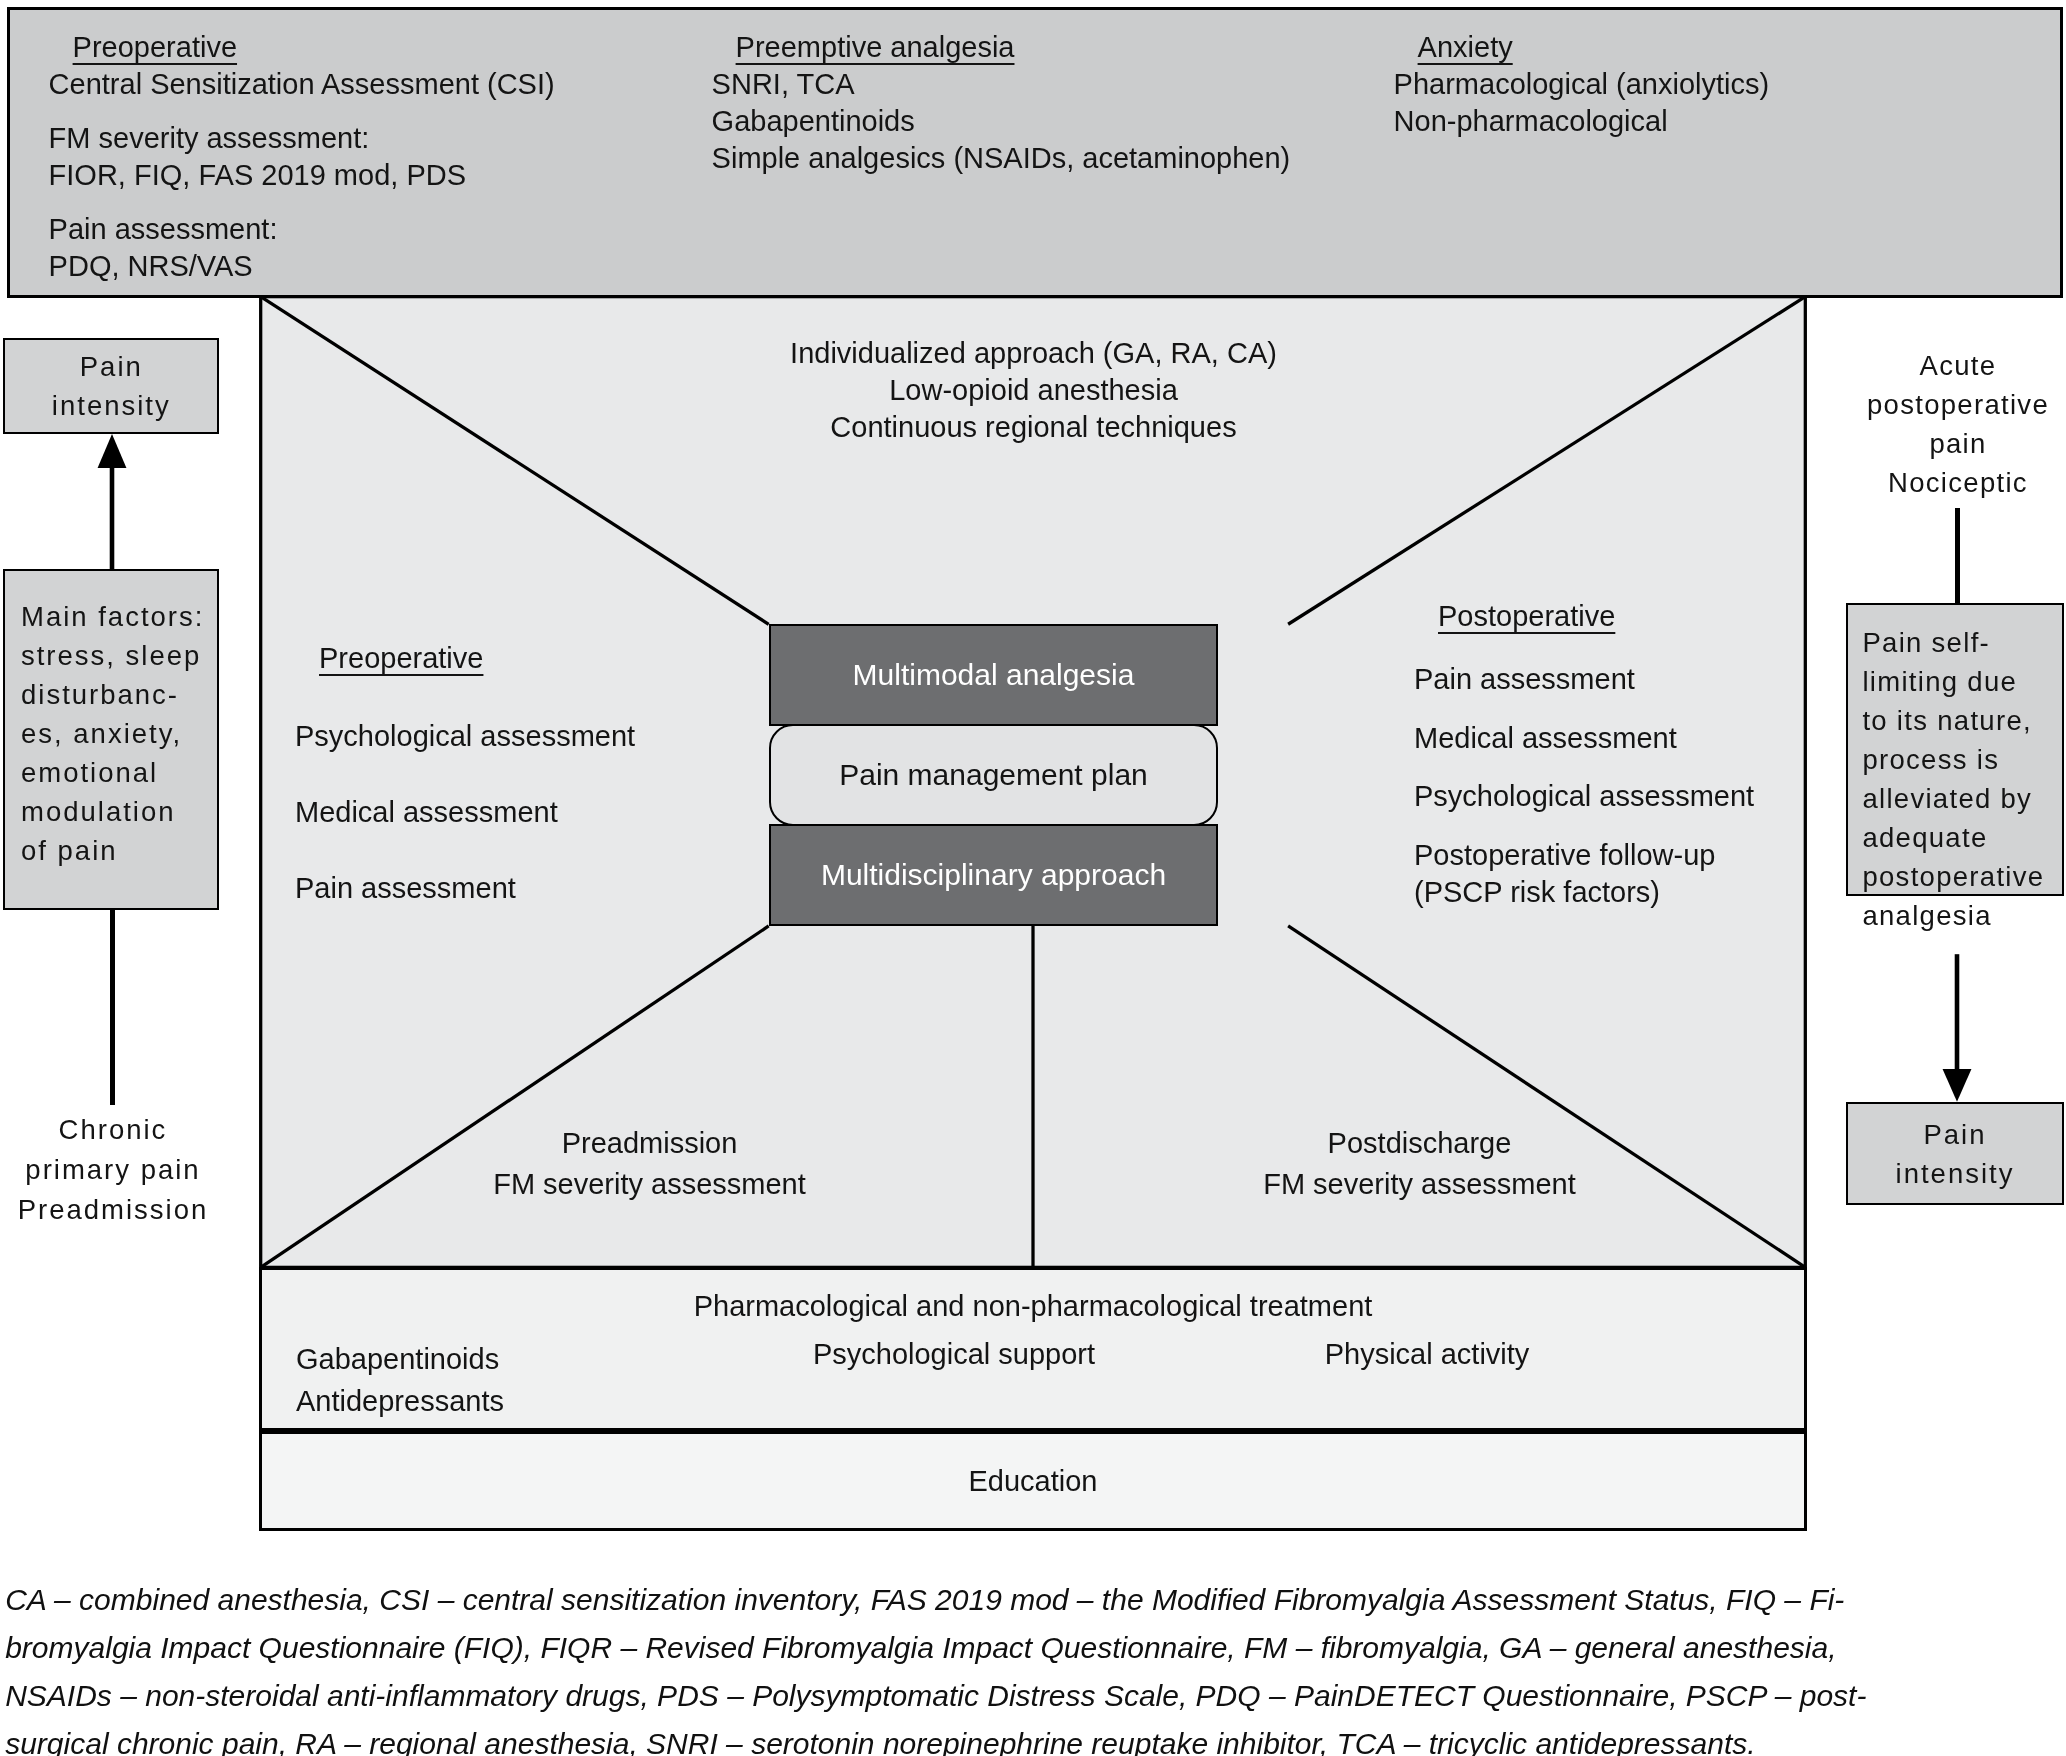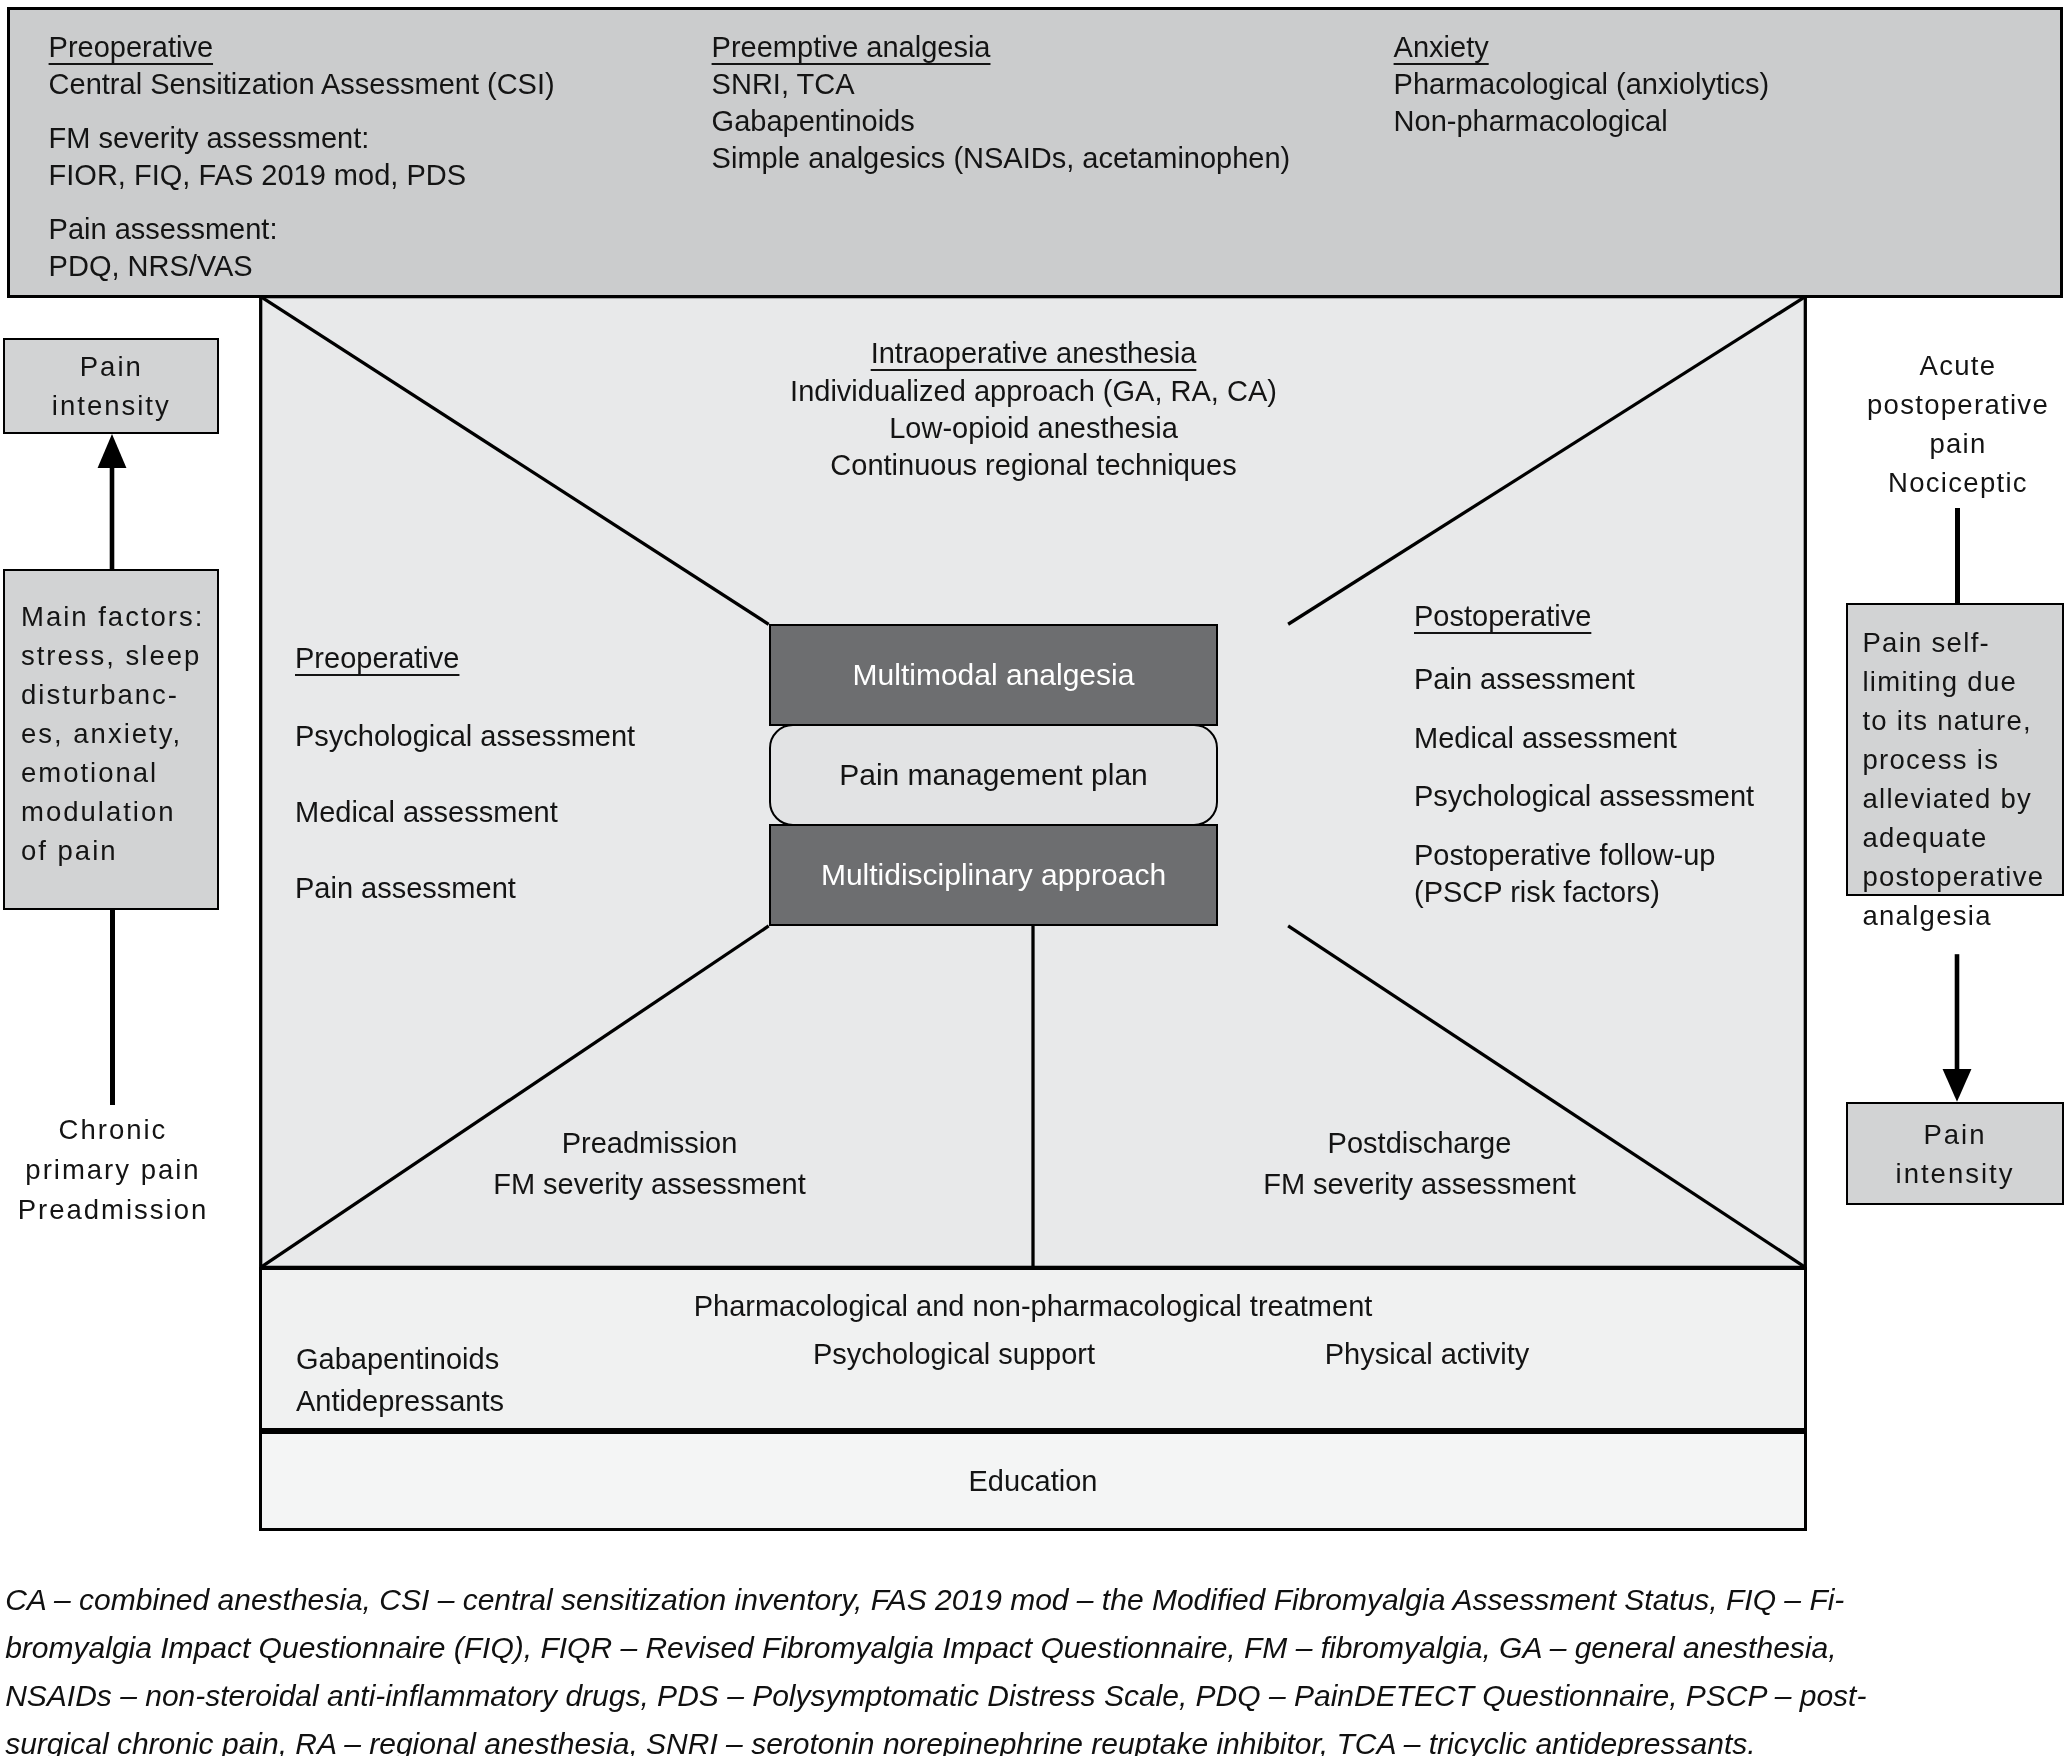--- a/index.html
+++ b/index.html
@@ -8,21 +8,21 @@
   }
   html,body{margin:0;padding:0;background:#ffffff;}
   body{font-family:"Liberation Sans",sans-serif;color:var(--ink);}
   #canvas{position:relative;width:2066px;height:1757px;background:#ffffff;overflow:hidden;}
 
   .abs{position:absolute;box-sizing:border-box;}
 
   
   .top-box{left:6.6px;top:6.6px;width:2056px;height:291px;background:var(--top-bg);border:3.3px solid var(--line);}
   .tcol{position:absolute;top:19.7px;font-size:29px;line-height:37px;}
-  .ttitle{text-decoration:underline;text-underline-offset:5.9px;text-decoration-thickness:2px;}
+  .ttitle{text-decoration:underline;text-underline-offset:5.9px;text-decoration-thickness:2px;margin-left:24px;}
   .group{margin-top:17px;}
 
   
   .envelope{left:259px;top:295px;width:1548px;height:974px;}
 
   .intraop{left:640px;top:335px;width:787px;text-align:center;font-size:29px;line-height:37px;}
   .intraop .ttitle{display:inline-block;margin-bottom:1.3px;}
 
   .preop{left:295px;top:640px;font-size:29px;line-height:37px;}
   .preop .ttitle{display:inline-block;margin-bottom:41px;}
@@ -105,21 +105,20 @@
   <svg class="abs envelope" viewBox="0 0 2360 1485">
     <rect x="2.5" y="2.5" width="2355" height="1480" style="fill:var(--env-bg);stroke:var(--line);stroke-width:5"></rect>
     <line x1="2.5" y1="2.5" x2="777" y2="502" stroke="#000" stroke-width="5"></line>
     <line x1="2357.5" y1="2.5" x2="1569" y2="502" stroke="#000" stroke-width="5"></line>
     <line x1="2.5" y1="1482.5" x2="777" y2="962" stroke="#000" stroke-width="5"></line>
     <line x1="2357.5" y1="1482.5" x2="1569" y2="962" stroke="#000" stroke-width="5"></line>
     <line x1="1180" y1="962" x2="1180" y2="1482.5" stroke="#000" stroke-width="5"></line>
   </svg>
 
   <div class="abs intraop">
-    <div><span class="ttitle">Intraoperative anesthesia</span></div>
     <div>Individualized approach (GA, RA, CA)</div>
     <div>Low-opioid anesthesia</div>
     <div>Continuous regional techniques</div>
   </div>
 
   <div class="abs preop">
     <div><span class="ttitle">Preoperative</span></div>
     <div class="item">Psychological assessment</div>
     <div class="item">Medical assessment</div>
     <div class="item">Pain assessment</div>

